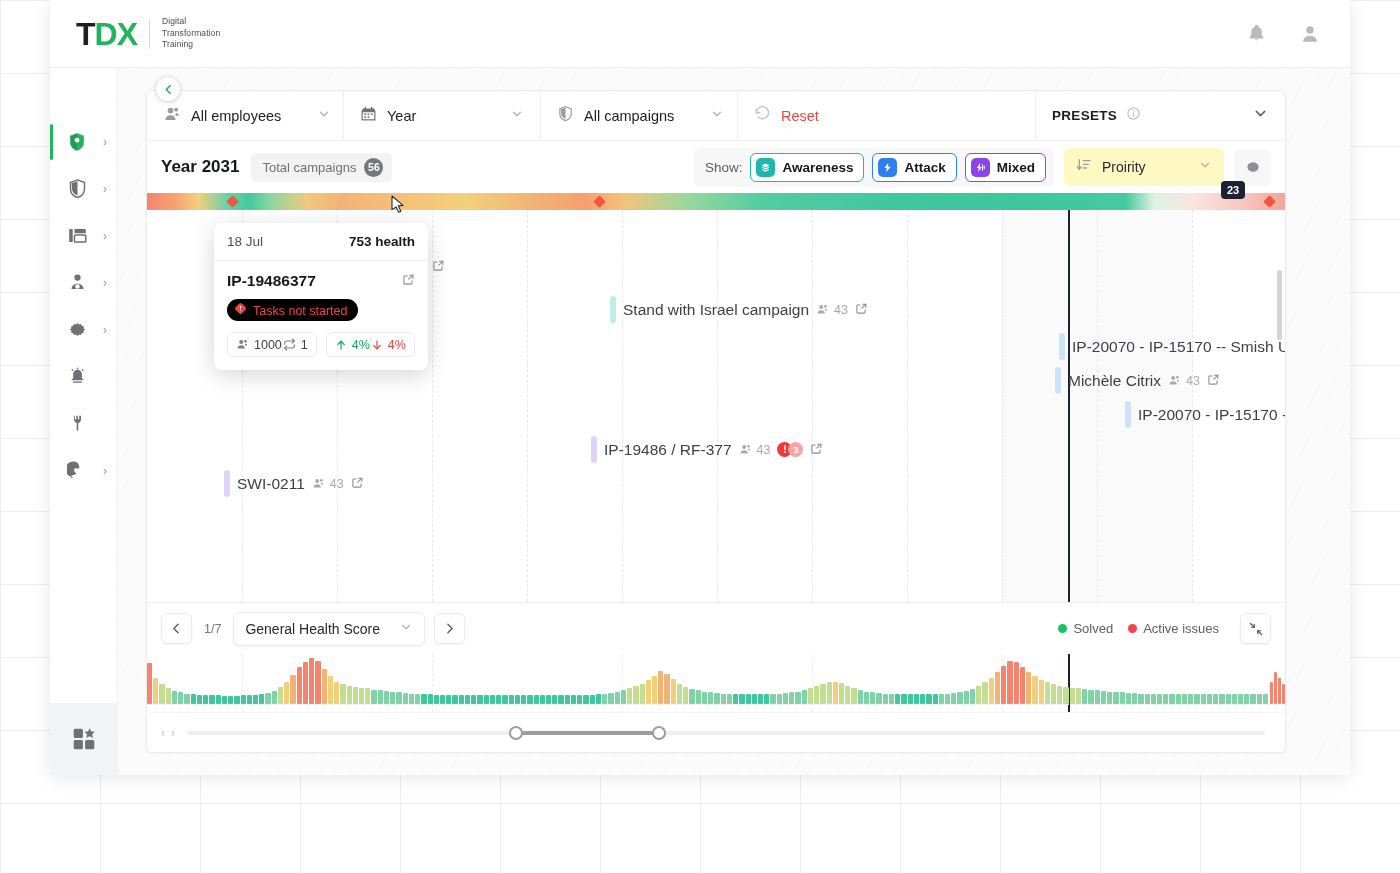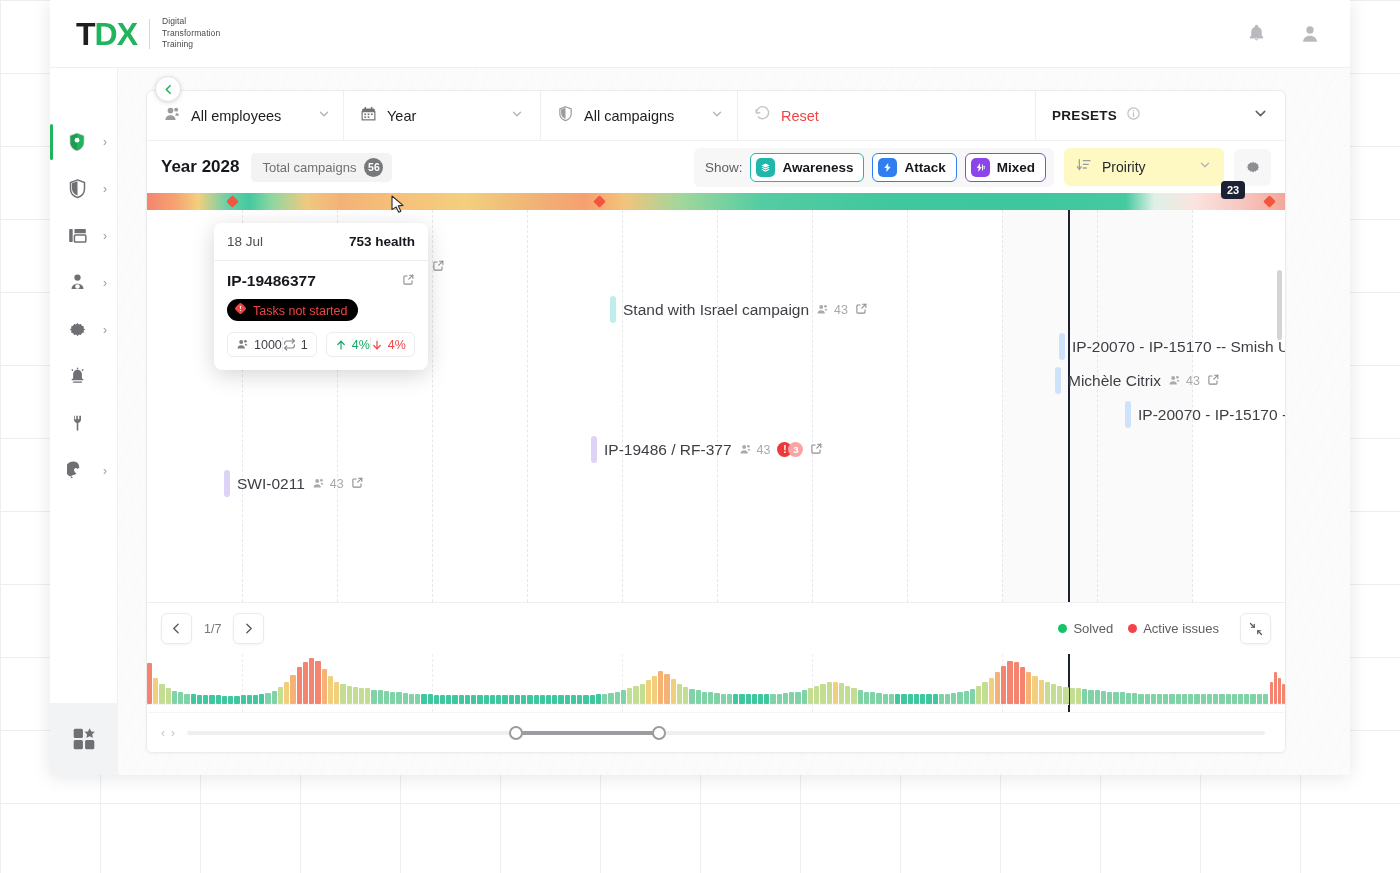--- a/index.html
+++ b/index.html
@@ -468,21 +468,21 @@
           </div>
           <span>
             <svg width="17" height="17" viewBox="0 0 24 24" fill="none" stroke="#5f6064" stroke-width="2.1" stroke-linecap="round" stroke-linejoin="round">
                 <polyline points="6 9 12 15 18 9"></polyline>
               </svg>
           </span>
         </div>
       </div>
 
       <div class="titlerow">
-        <div class="ttl">Year 2028</div>
+        <div class="ttl">Year 2031</div>
         <div class="badge-pill">
           <span class="tx">Total campaigns</span>
           <span class="badge-ct">56</span>
         </div>
 
         <div class="show-area">
           <div class="show-box">
             <span class="show-lbl">Show:</span>
             <div class="chip awareness">
               <span class="sq">
@@ -766,20 +766,28 @@
         <div class="vscroll"></div>
       </div>
 
       <div class="chartbar">
         <div class="navbtn">
           <svg width="13" height="13" viewBox="0 0 24 24" fill="none" stroke="#55575c" stroke-width="2.4" stroke-linecap="round" stroke-linejoin="round">
               <polyline points="15 4 7 12 15 20"></polyline>
             </svg>
         </div>
         <span class="pageno">1/7</span>
+        <div class="metricsel">
+          <span class="lbl">General Health Score</span>
+          <span class="chev">
+            <svg width="14" height="14" viewBox="0 0 24 24" fill="none" stroke="#b4b4b4" stroke-width="2.3" stroke-linecap="round" stroke-linejoin="round">
+                <polyline points="6 9 12 15 18 9"></polyline>
+              </svg>
+          </span>
+        </div>
         <div class="navbtn">
           <svg width="13" height="13" viewBox="0 0 24 24" fill="none" stroke="#55575c" stroke-width="2.4" stroke-linecap="round" stroke-linejoin="round">
               <polyline points="9 4 17 12 9 20"></polyline>
             </svg>
         </div>
 
         <div class="legend">
           <span class="lg">
             <span class="dot green"></span>
             <span>Solved</span>

